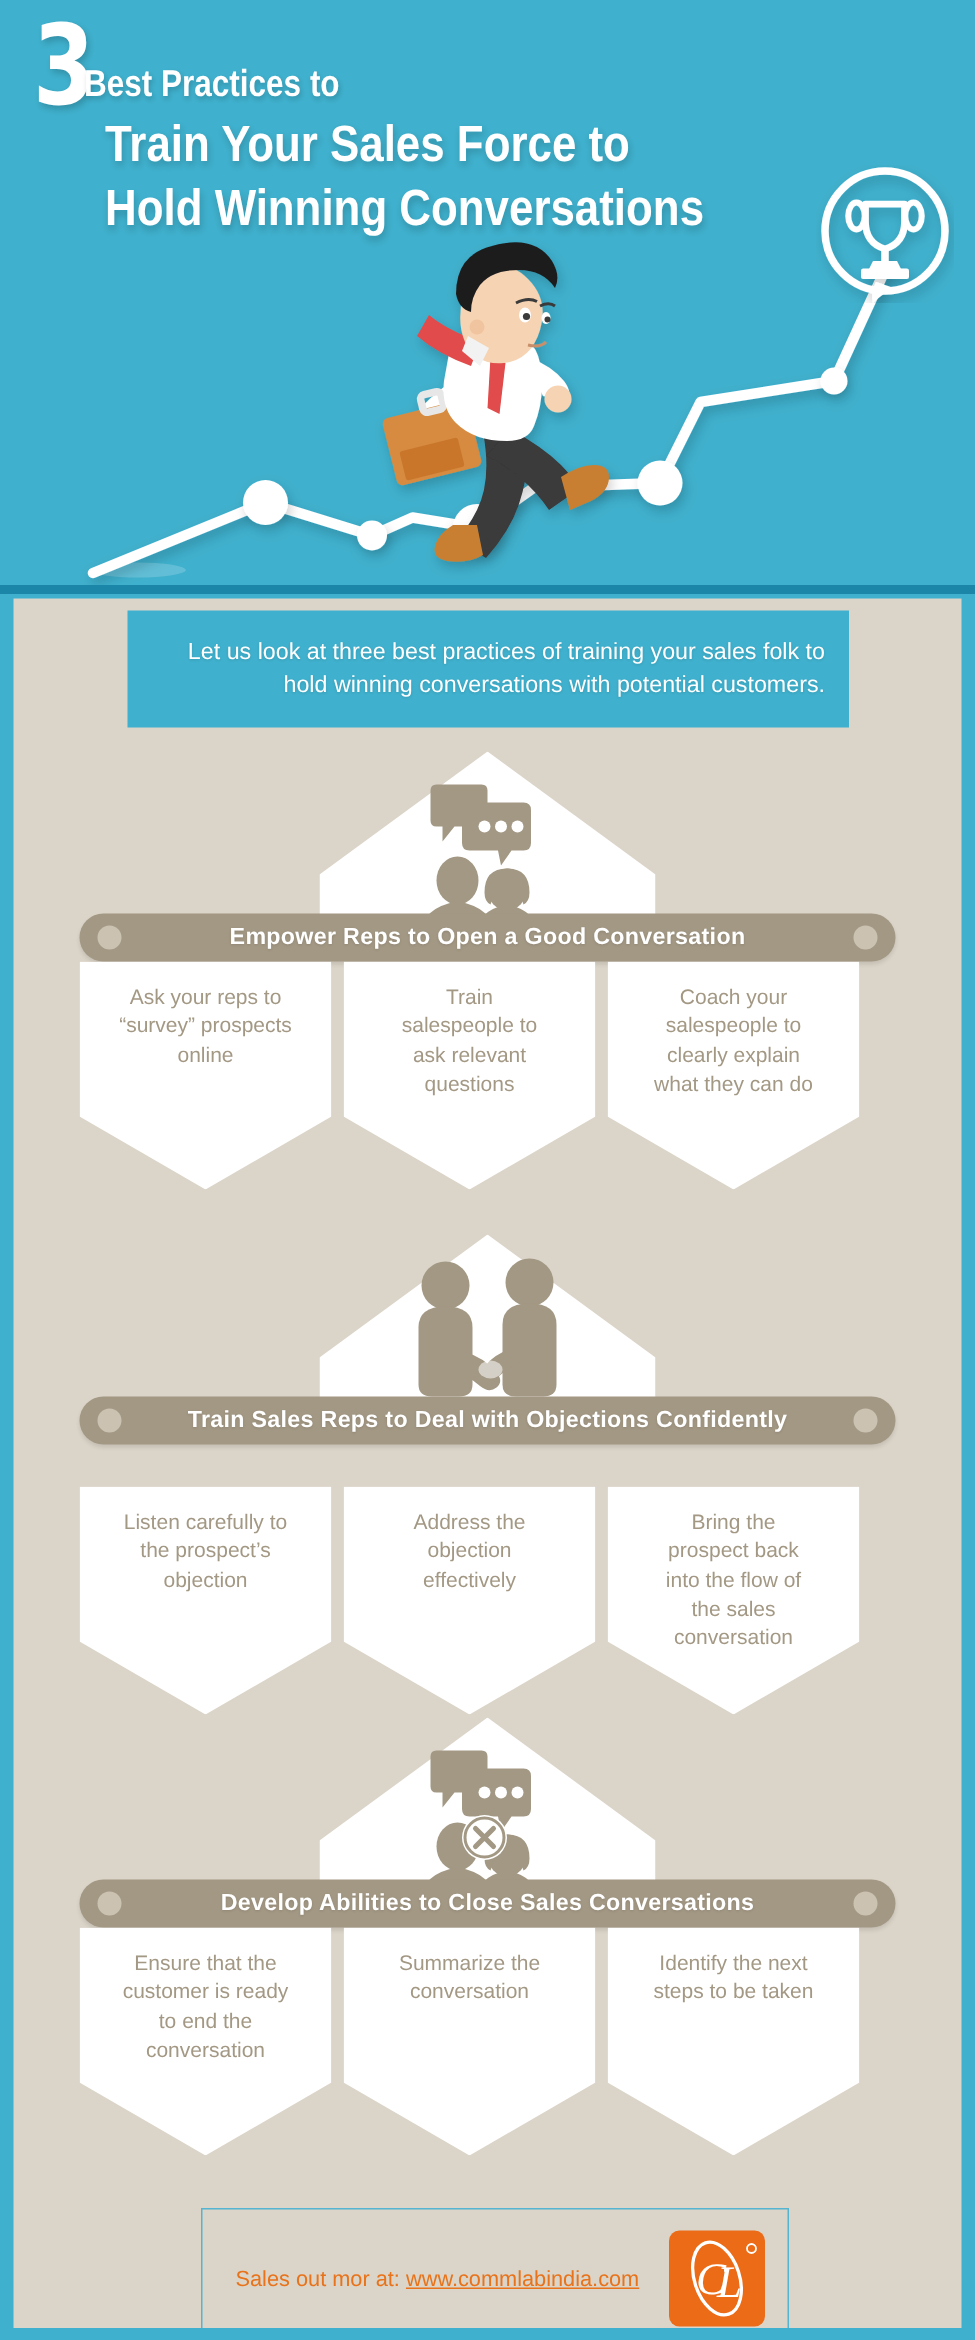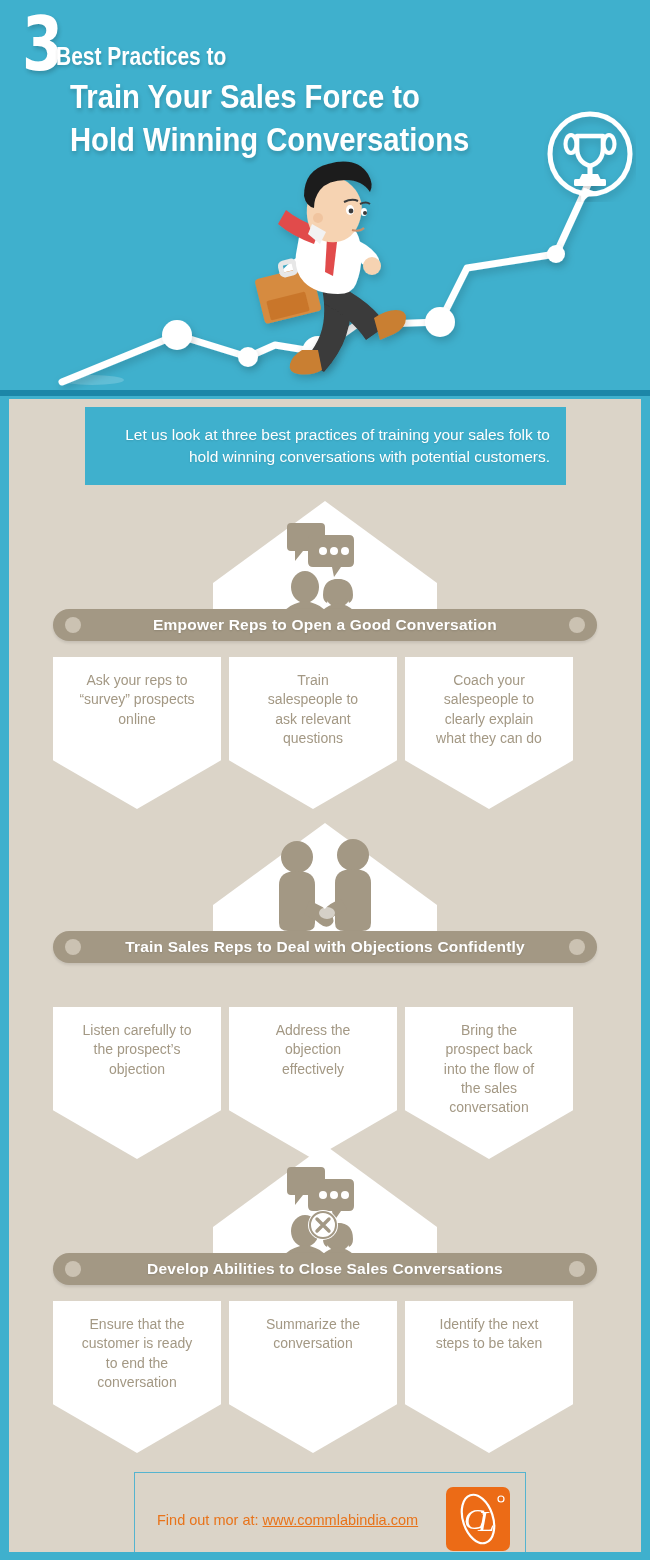--- a/index.html
+++ b/index.html
@@ -117,21 +117,21 @@
   }
   .bar-dot {
     position:absolute; top:50%; transform:translateY(-50%);
     width:16px; height:16px; border-radius:50%;
     background:#cbc2b2;
   }
   .bar-dot.left { left:12px; }
   .bar-dot.right { right:12px; }
 
   .cards {
-    position:absolute; left:44px; top:156px;
+    position:absolute; left:44px; top:140px;
     width: 520px;
     display:flex; gap:8px;
   }
   .card {
     position:relative;
     flex: 1 1 0;
     background: transparent;
   }
   .card .pent {
     position:relative; width:100%;
@@ -421,21 +421,21 @@
           <div class="pent">
               <div class="card-text">Identify the next
 steps to be taken</div>
             </div>
         </div>
       </div>
     </div>
 
     <div class="footer-box">
       <div class="footer-text">
-        <span>Find out mor at: </span><a class="url" href="#">www.commlabindia.com</a>
+        <span>Sales out mor at: </span><a class="url" href="#">www.commlabindia.com</a>
       </div>
       <div class="logo">
         <svg viewBox="0 0 64 64" width="64" height="64">
           <ellipse cx="32" cy="32" rx="15" ry="25" fill="none" stroke="#ffffff" stroke-width="2.2" transform="rotate(-18 32 32)"></ellipse>
           <text x="18" y="42" font-family="'Liberation Serif', serif" font-size="30" font-style="italic" fill="#ffffff">C</text>
           <text x="32" y="44" font-family="'Liberation Serif', serif" font-size="30" font-style="italic" fill="#ffffff">L</text>
           <circle cx="55" cy="12" r="3" fill="none" stroke="#ffffff" stroke-width="1.2"></circle>
         </svg>
       </div>
     </div>

